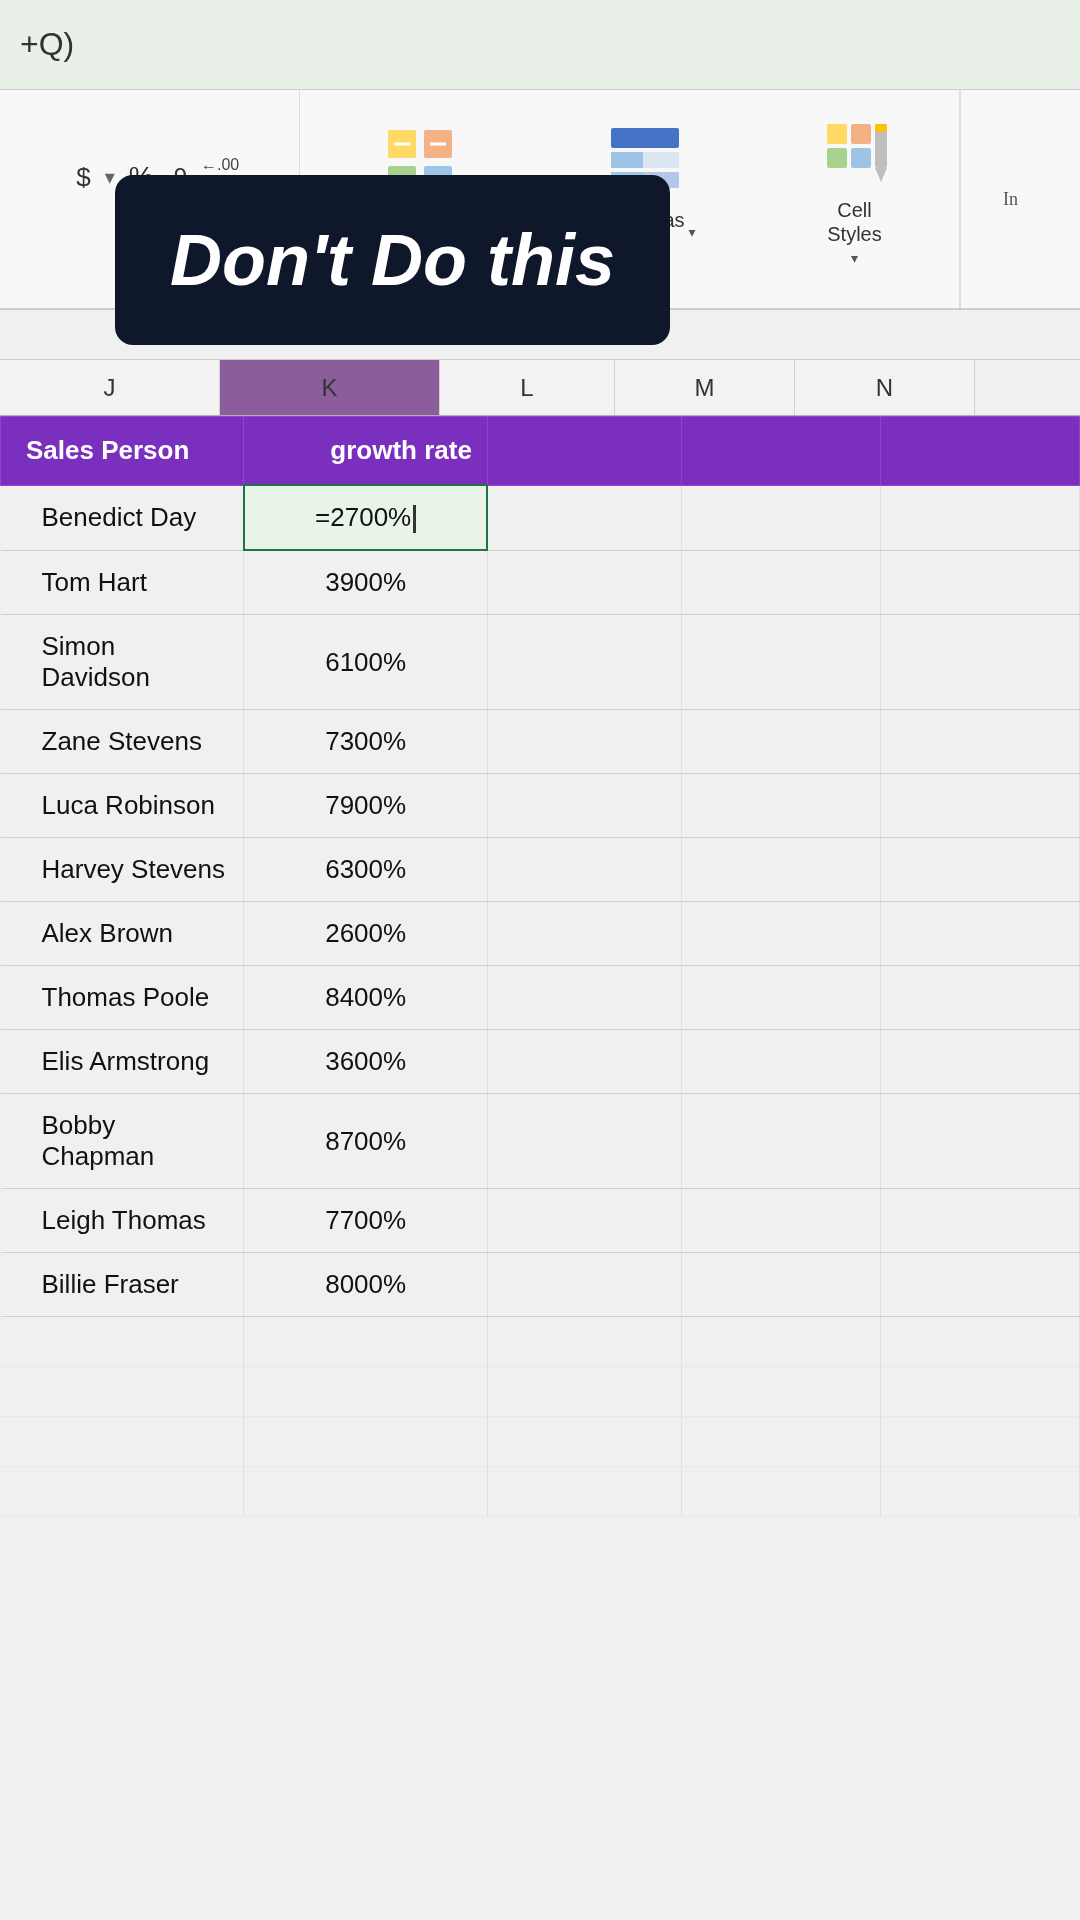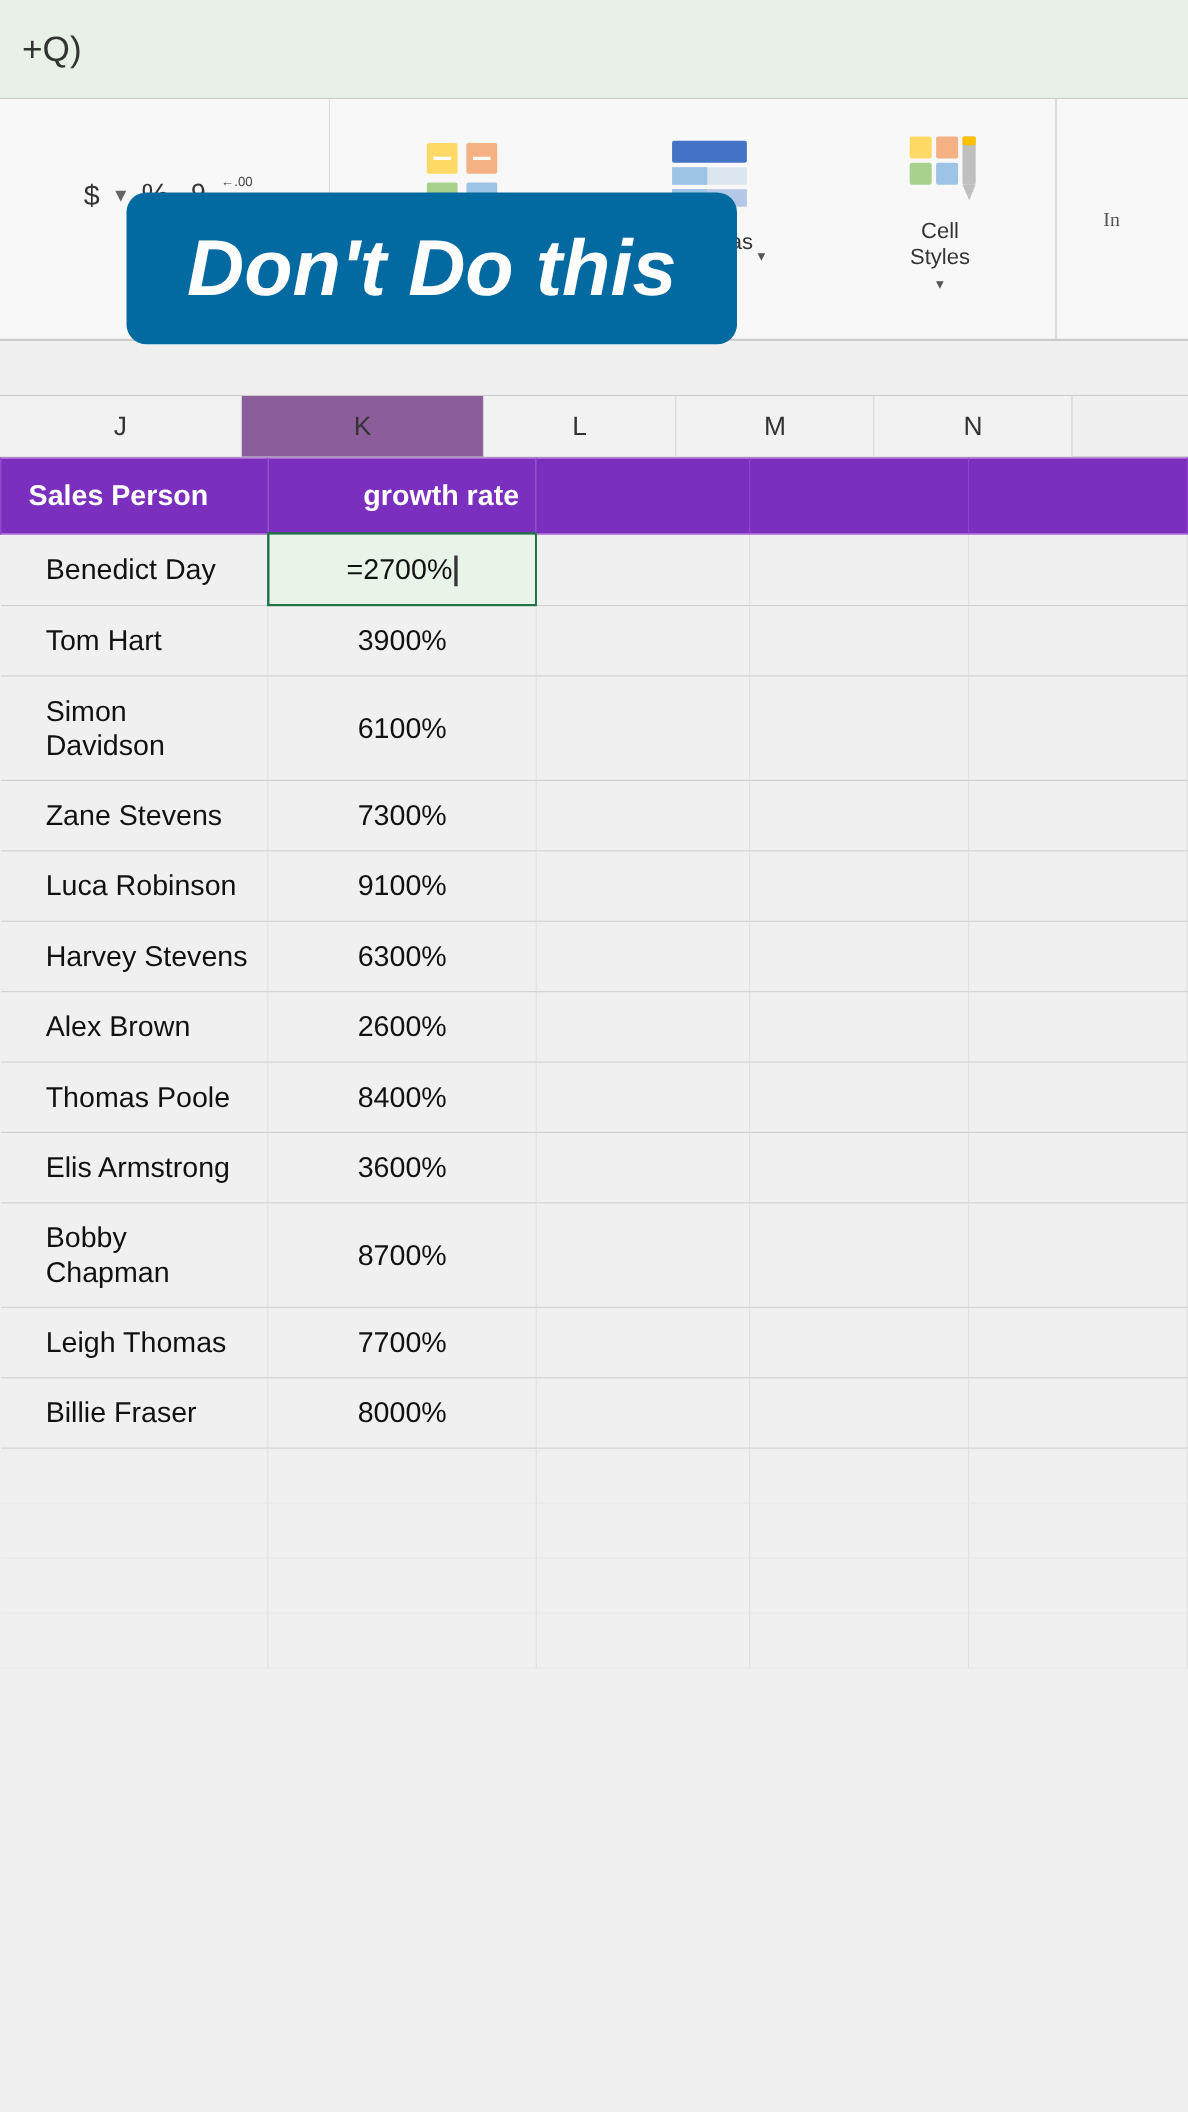--- a/index.html
+++ b/index.html
@@ -127,23 +127,23 @@
     .chevron-down {
       font-size: 14px;
       color: #555;
     }
 
     
     .overlay-banner {
       position: absolute;
       top: 85px;
       left: 115px;
-      background: #0369a1;
+      background: #0f172a;
       border-radius: 18px;
-      padding: 28px 55px;
+      padding: 44px 55px;
       z-index: 10;
     }
     .overlay-banner-text {
       font-size: 72px;
       font-weight: bold;
       color: white;
       font-style: italic;
     }
 
     
@@ -297,21 +297,21 @@
 
   <div class="ribbon-section num-section">
     <div class="ribbon-label-wrapper">
       <div class="ribbon-content-row">
         <span class="num-btn num-btn-dollar">$</span>
         <span style="font-size:20px; color:#666;">▾</span>
         <span class="num-btn num-btn-percent">%</span>
         <span class="num-btn num-btn-comma">9</span>
         <div class="num-arrows">
           <div class="num-arrow-row">
-            <span style="font-size:12px;">←.00</span>
+            <span style="font-size:16px;">←.00</span>
           </div>
           <div class="num-arrow-row">
             <span style="font-size:20px;">.00→</span>
           </div>
         </div>
       </div>
       <div class="section-bottom-label">Number</div>
     </div>
     <div class="ribbon-launcher">↙</div>
   </div>
@@ -439,21 +439,21 @@
       </tr>
       <tr class="data-row">
         <td>Zane Stevens</td>
         <td class="value-cell">7300%</td>
         <td></td>
         <td></td>
         <td></td>
       </tr>
       <tr class="data-row">
         <td>Luca Robinson</td>
-        <td class="value-cell">9100%</td>
+        <td class="value-cell">7900%</td>
         <td></td>
         <td></td>
         <td></td>
       </tr>
       <tr class="data-row">
         <td>Harvey Stevens</td>
         <td class="value-cell">6300%</td>
         <td></td>
         <td></td>
         <td></td>

